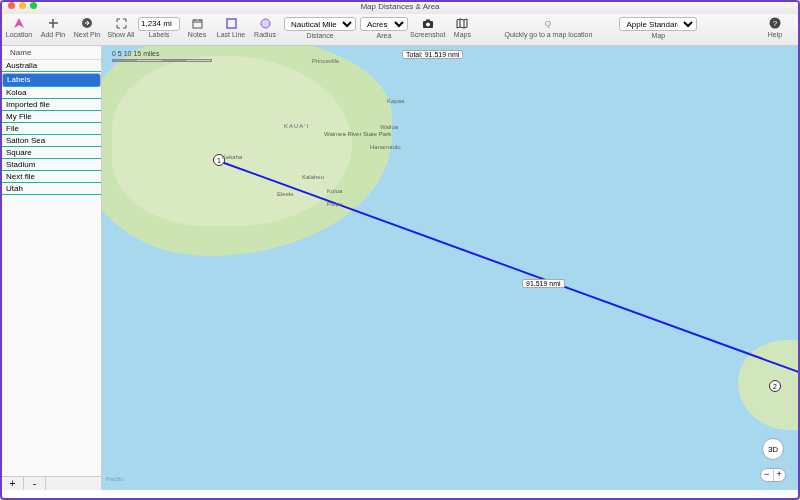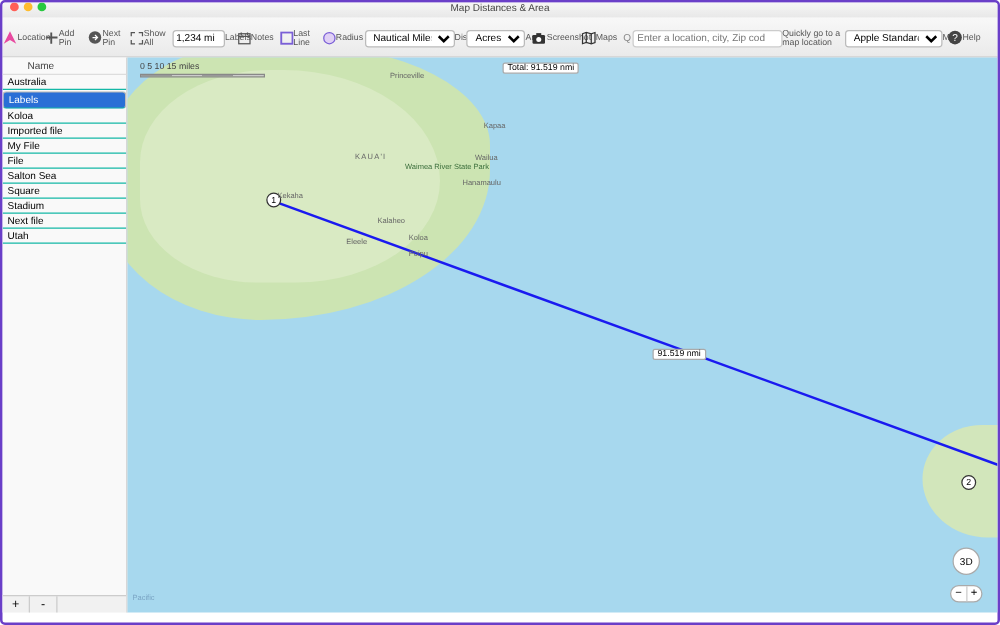--- a/index.html
+++ b/index.html
@@ -3,29 +3,29 @@
 <meta charset="utf-8">
 <style>
 *{box-sizing:border-box;margin:0;padding:0;font-family:-apple-system,"Helvetica Neue",Arial,sans-serif}
 body{width:800px;height:500px;overflow:hidden;background:#fff;border:2px solid #6a3fc8;border-radius:4px}
 .titlebar{height:12px;background:linear-gradient(#f6f6f6,#e8e8e8);display:flex;align-items:flex-start;padding:0 6px;position:relative}
 .tl{display:flex;gap:4px}
 .tdot{width:7px;height:7px;border-radius:50%}
 .tdot.r{background:#ff5f57}.tdot.y{background:#febc2e}.tdot.g{background:#28c840}
 .wtitle{position:absolute;left:50%;transform:translateX(-50%);font-size:8px;color:#444}
 .toolbar{height:32px;background:linear-gradient(#f8f8f8,#eaeaea);border-bottom:1px solid #ccc;display:flex;align-items:flex-start;padding-top:2px}
-.tbtn{display:flex;flex-direction:row;align-items:center;justify-content:flex-start;min-width:34px;height:28px;cursor:pointer}
+.tbtn{display:flex;flex-direction:column;align-items:center;justify-content:flex-start;min-width:34px;height:28px;cursor:pointer}
 .tbtn .ic{height:14px;display:flex;align-items:center;justify-content:center;color:#555}
 .tbtn .lbl{font-size:7px;color:#555;margin-top:1px}
 .sel{height:14px;font-size:8px;border:1px solid #bbb;border-radius:3px;background:#fff;margin-top:1px;padding:0 2px}
 .search{height:14px;font-size:8px;border:1px solid #ccc;border-radius:3px;background:#fff;margin-top:1px;padding:0 3px;width:120px}
 .help{margin-left:auto;margin-right:6px}
 .mainrow{display:flex;height:444px}
 .sidebar{width:100px;border-right:1px solid #ccc;display:flex;flex-direction:column;background:#f9f9f9}
-.shdr{font-size:8px;color:#444;padding:2px 20px;border-bottom:1px solid #ddd}
+.shdr{font-size:8px;color:#444;padding:2px 8px;border-bottom:1px solid #ddd}
 .slist{flex:1;overflow:auto}
 .srow{font-size:8px;padding:1px 4px;cursor:pointer;border-bottom:1px solid #14b8a6}
 .srow.sel{background:#2a6fd6;color:#fff}
 .sfoot{height:14px;display:flex;border-top:1px solid #ccc;background:#f1f1f1}
 .sfbtn{width:22px;display:flex;align-items:center;justify-content:center;font-size:10px;border-right:1px solid #ccc;cursor:pointer}
 .mapwrap{flex:1;position:relative;overflow:hidden;background:#a7d8ee}
 .island1{position:absolute;left:-20px;top:-10px;width:310px;height:220px;background:#cce4b2;border-radius:40% 55% 65% 45%/50% 40% 60% 50%}
 .island1:after{content:"";position:absolute;left:30px;top:20px;width:240px;height:170px;background:#d9eac3;border-radius:50% 60% 55% 45%;}
 .island2{position:absolute;right:-40px;bottom:60px;width:100px;height:90px;background:#d2e6bb;border-radius:55% 20% 20% 60%}
 .line{position:absolute;left:117px;top:114px;width:690px;height:2px;background:#1a1af0;transform-origin:0 0;transform:rotate(20deg)}
@@ -142,21 +142,20 @@
         <svg width="12" height="11">
           <path d="M1 2l3-1 4 1 3-1v8l-3 1-4-1-3 1z" fill="none" stroke="#333"></path>
           <path d="M4 1v8M8 2v8" stroke="#333"></path>
         </svg>
       </span>
     <span class="lbl">Maps</span>
   </div>
   <div class="tbtn" style="min-width:138px">
     <span class="ic" style="width:100%">
         <span style="font-size:8px;color:#888;margin-right:1px">Q</span>
-        <input class="search" placeholder="Enter a location, city, Zip cod" style="">
       </span>
     <span class="lbl">Quickly go to a map location</span>
   </div>
   <div class="tbtn" style="min-width:82px">
     <select class="sel" style="width:78px"><option>Apple Standard</option></select>
     <span class="lbl">Map</span>
   </div>
   <div class="tbtn help">
     <span class="ic">
         <svg width="12" height="12">

